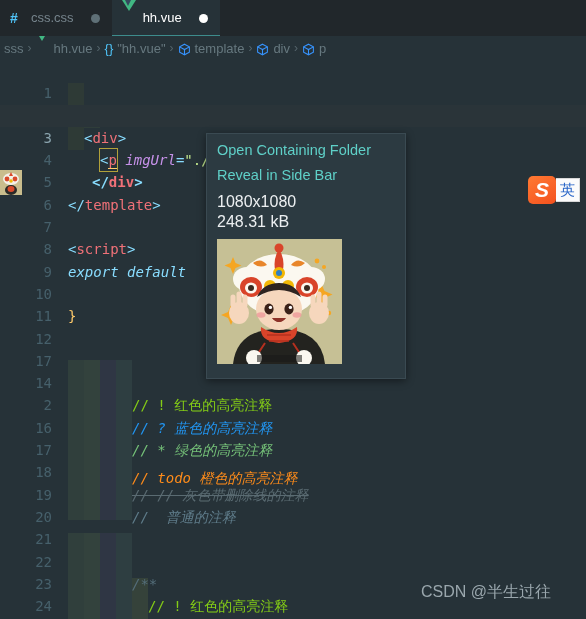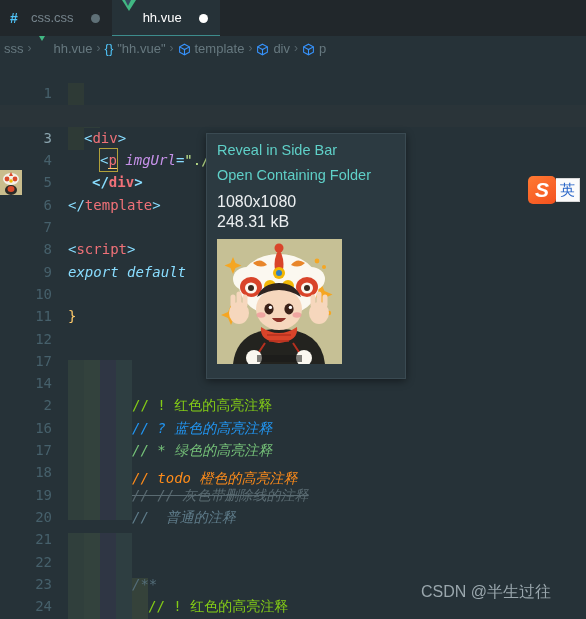--- a/index.html
+++ b/index.html
@@ -344,22 +344,22 @@
     <span class="lnum">24</span>
     <span class="code t-cm-blue" style="left:148px;"> </span>
   </div>
 
   <div class="line" style="top:535.2px;">
     <span class="code t-cm-green" style="left:148px;"> </span>
   </div>
 </div>
 
 <div id="tooltip">
+  <div class="tt-link">Open Containing Folder</div>
   <div class="tt-link">Reveal in Side Bar</div>
-  <div class="tt-link">Open Containing Folder</div>
   <div class="tt-meta">1080x1080</div>
   <div class="tt-meta">248.31 kB</div>
   <div id="tt-image">
     <svg width="125" height="125" viewBox="0 0 125 125">
       <rect width="125" height="125" fill="#c6c095"></rect>
 
       <g fill="#f5a623">
         <path d="M16 18 l2.5 6 6 2.5 -6 2.5 -2.5 6 -2.5 -6 -6 -2.5 6 -2.5z"></path>
         <path d="M104 44 l3.5 8 8 3.5 -8 3.5 -3.5 8 -3.5 -8 -8 -3.5 8 -3.5z"></path>
         <path d="M14 66 l3 7 7 3 -7 3 -3 7 -3 -7 -7 -3 7 -3z"></path>

